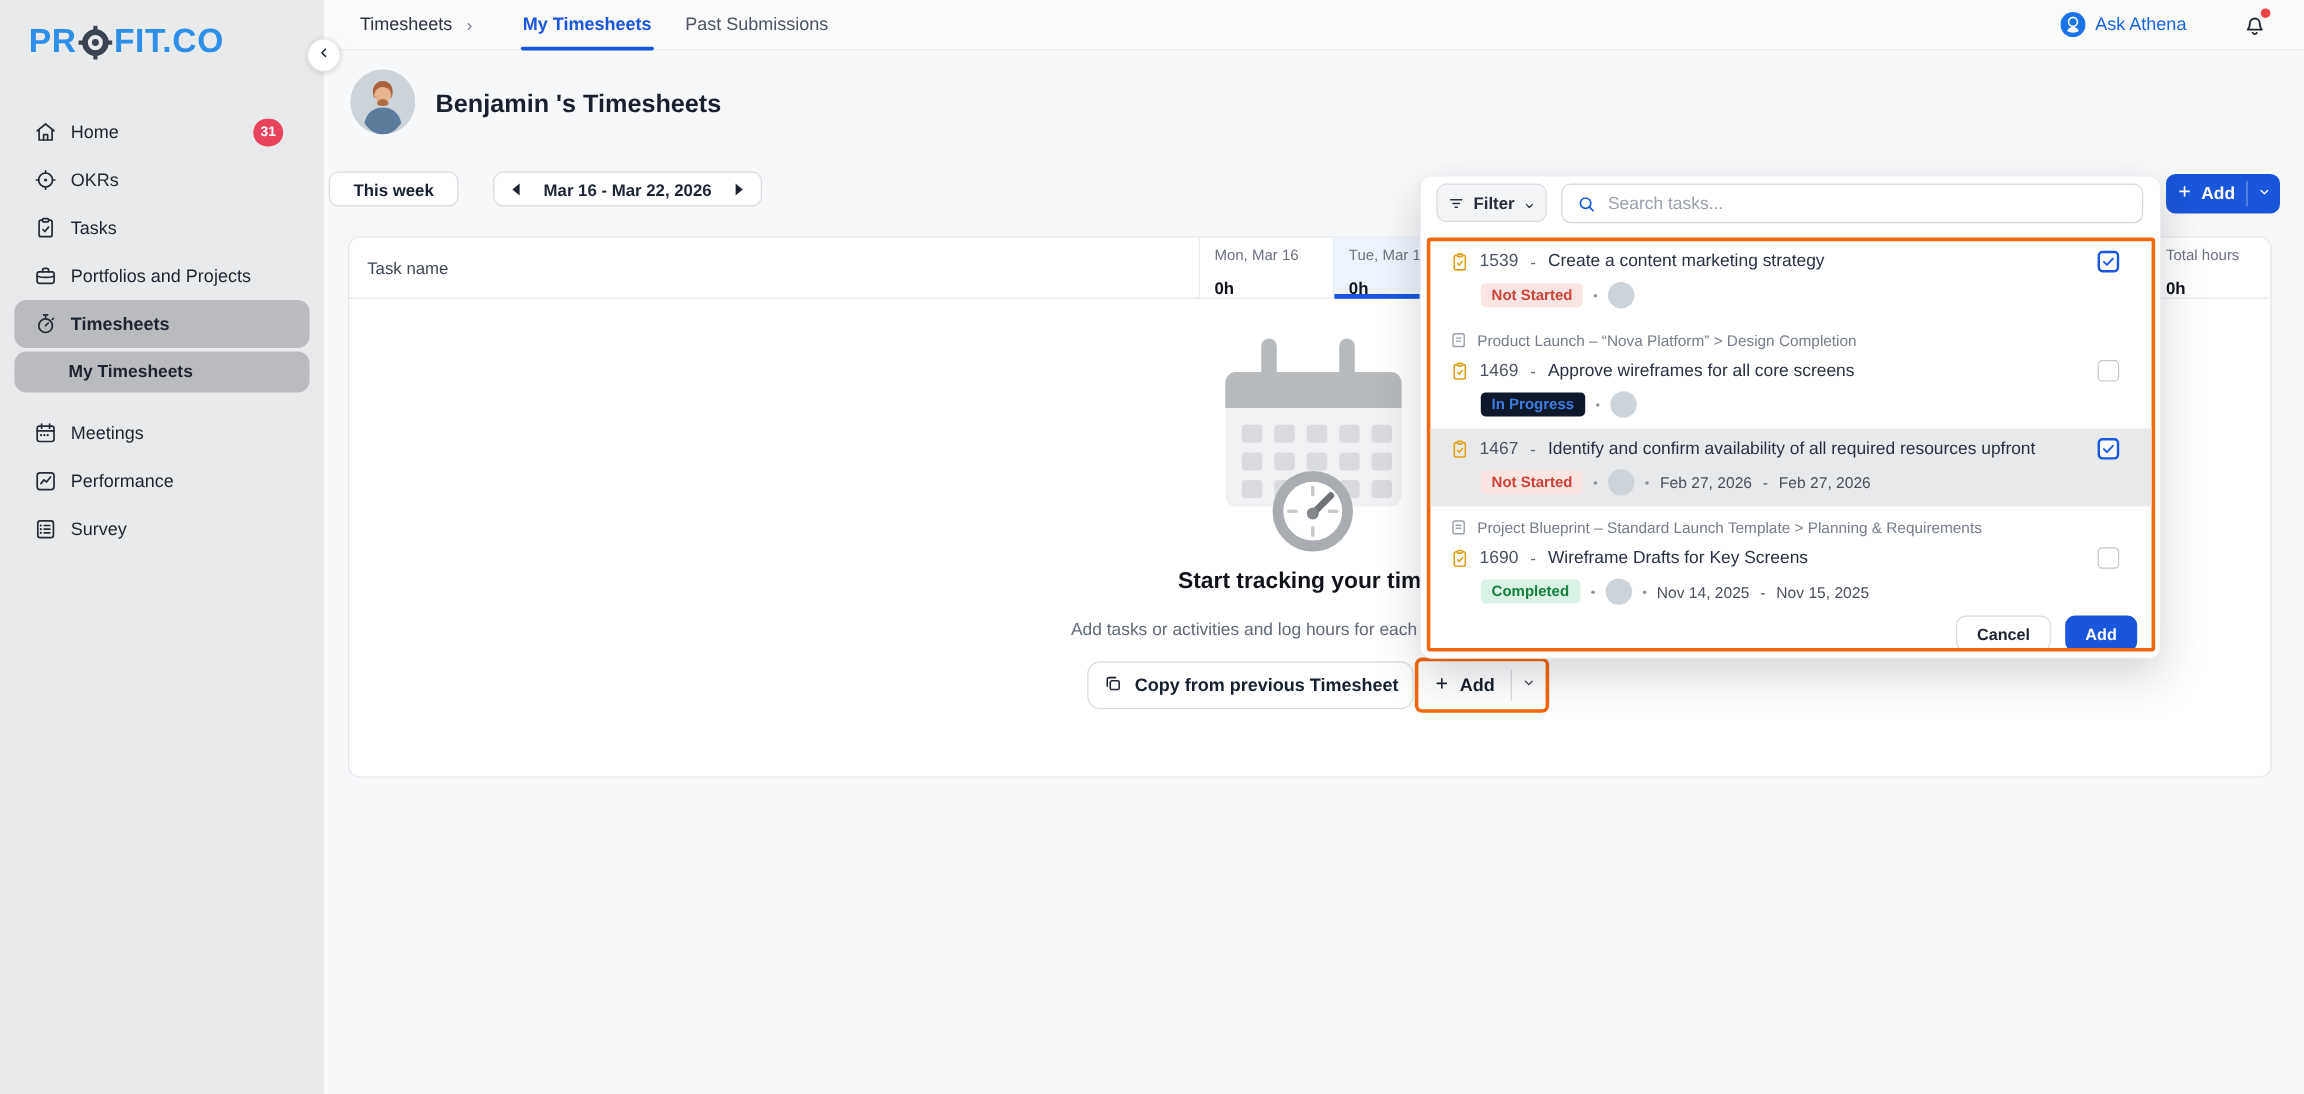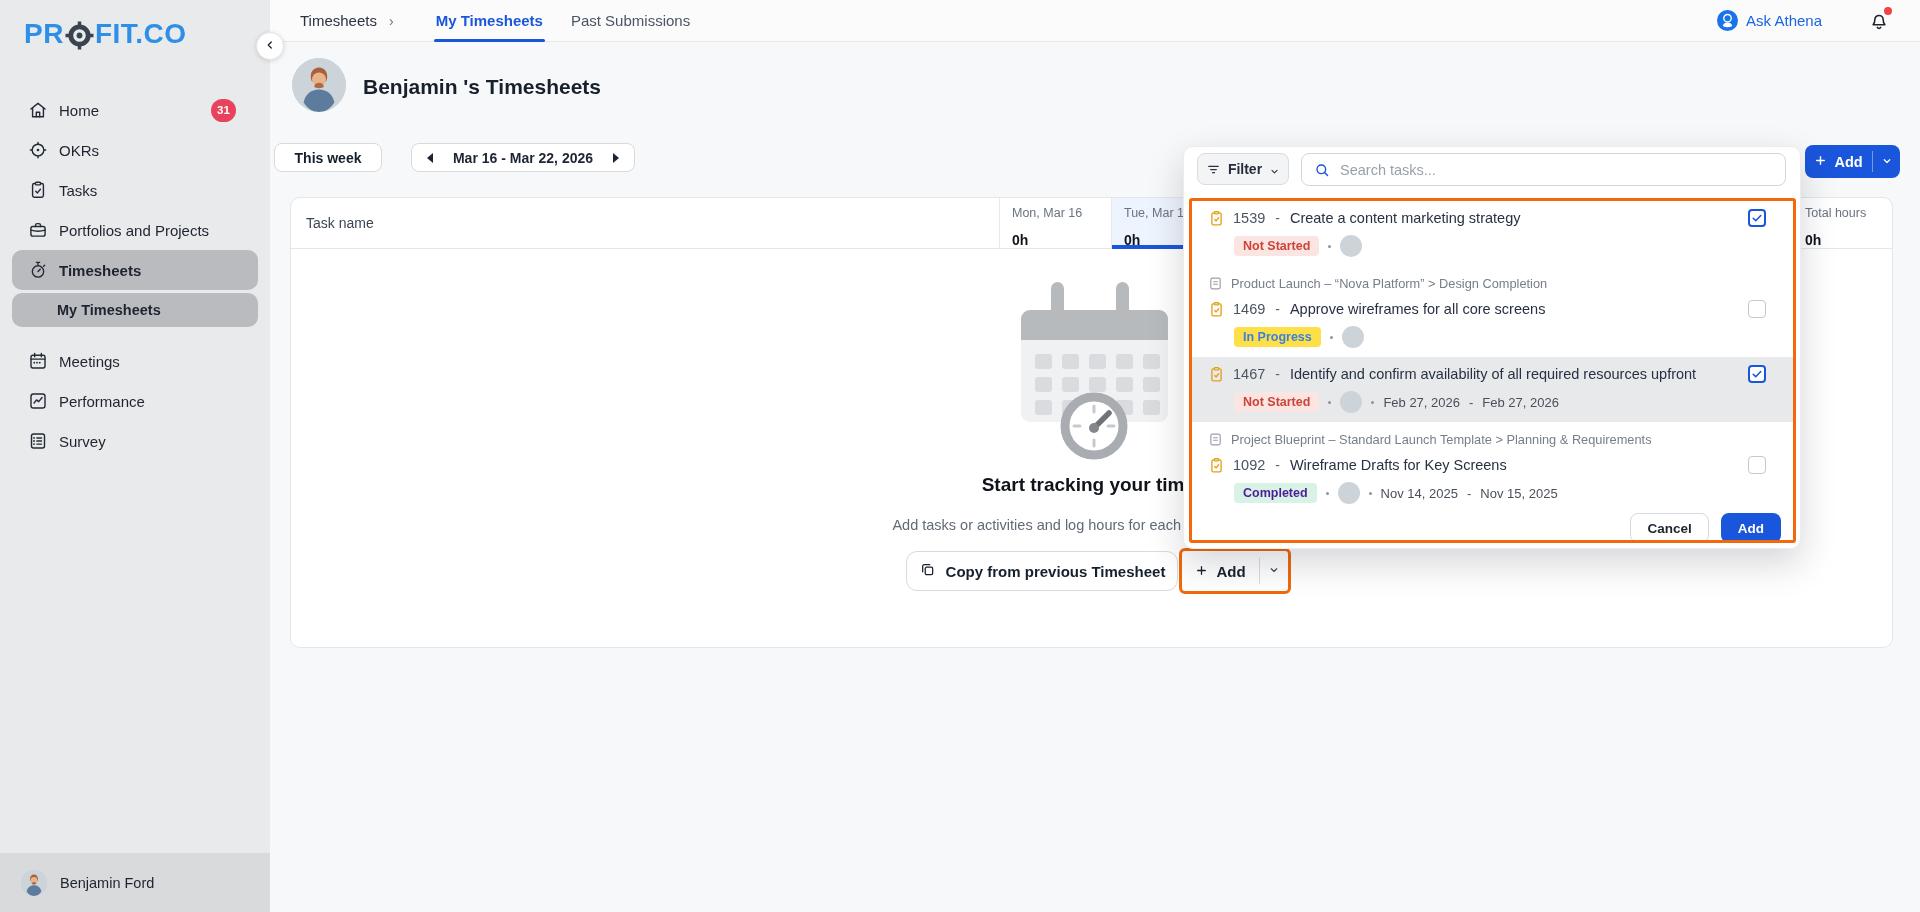--- a/index.html
+++ b/index.html
@@ -96,22 +96,22 @@
   .task-ic { width:17px; height:17px; flex:none; }
   .task-id { font-size:14.5px; color:#4a5462; }
   .task-dash { font-size:14px; color:#5c6573; margin:0 2px; }
   .task-title { font-size:14.5px; color:#273142; }
   .checkbox { margin-left:auto; width:18px; height:18px; border:1.5px solid #c3c8cf; border-radius:4px; background:#fff; display:flex; align-items:center; justify-content:center; cursor:pointer; flex:none; }
   .checkbox.checked { border:2px solid #1a56db; color:#1a56db; }
   .checkbox svg { width:12px; height:12px; }
   .row-meta { display:flex; align-items:center; gap:9px; margin-top:7px; padding-left:42px; }
   .status-badge { font-size:12.5px; font-weight:600; padding:3px 9px; border-radius:4px; }
   .status-badge.not-started { background:#fbe5e3; color:#cc4437; }
-  .status-badge.in-progress { background:#fde047; color:#3b7fe0; }
-  .status-badge.completed  { background:#d9f2e6; color:#4c1d95; }
+  .status-badge.in-progress { background:#0f172a; color:#3b7fe0; }
+  .status-badge.completed  { background:#d9f2e6; color:#15803d; }
   .meta-dot { width:3px; height:3px; border-radius:50%; background:#8d939d; flex:none; }
   .avatar-22 { width:22px; height:22px; }
   .task-dates { display:flex; align-items:center; gap:9px; font-size:13px; font-weight:500; color:#49505c; }
   .group-row { display:flex; align-items:center; gap:8px; padding:6px 16px 1px; margin-top:4px; font-size:12.8px; color:#767e89; }
   .group-ic { width:15px; height:15px; flex:none; }
   .o-footer { margin-top:auto; display:flex; justify-content:flex-end; gap:12px; padding:0 12px 12px; }
   .btn-cancel { height:30px; padding:0 16px; background:#fff; border:1px solid #d6d9de; border-radius:8px; font-size:13.5px; font-weight:600; color:#1c2430; cursor:pointer; font-family:inherit; }
   .btn-confirm { height:30px; padding:0 17px; background:#1a56db; border:none; border-radius:8px; font-size:13.5px; font-weight:700; color:#fff; cursor:pointer; font-family:inherit; }
 </style>
 </head>
@@ -199,30 +199,20 @@
         <div class="nav-item">
     <span class="nav-icon"><svg viewBox="0 0 24 24" width="100%" height="100%" fill="none" stroke="currentColor" stroke-width="1.7" stroke-linecap="round" stroke-linejoin="round">
               <rect x="4.2" y="3.6" width="15.6" height="16.8" rx="2.4"></rect>
               <path d="M10.6 8.3h5.6M10.6 12h5.6M10.6 15.7h5.6"></path>
               <path d="M7.2 8.3h.01M7.2 12h.01M7.2 15.7h.01" stroke-width="2.2"></path>
             </svg></span>
     <span class="nav-label">Survey</span>
 
   </div>
       </nav>
-    <div class="sidebar-user">
-      <span class="avatar avatar-26"><svg viewBox="0 0 48 48" width="100%" height="100%">
-            <circle cx="24" cy="24" r="24" fill="#ccd3d9"></circle>
-            <path d="M24 8.5c-4.3 0-7.3 3.2-7.3 7.8 0 1.9.4 3.4 1 4.6h12.6c.6-1.2 1-2.7 1-4.6 0-4.6-3-7.8-7.3-7.8z" fill="#a8613c"></path>
-            <circle cx="24" cy="19" r="6.2" fill="#e8b48d"></circle>
-            <path d="M24 22c-2.3 0-4.2 1.3-4.2 3.6 1.2 1.7 7.2 1.7 8.4 0 0-2.3-1.9-3.6-4.2-3.6z" fill="#b06a42"></path>
-            <path d="M24 28c-7 0-12.6 4.6-13.6 11.6C13.9 45.4 18.8 48 24 48s10.1-2.6 13.6-8.4C36.6 32.6 31 28 24 28z" fill="#5d7b9d"></path>
-          </svg></span>
-      <span>Benjamin Ford</span>
-    </div>
   </aside>
   <div class="collapse-btn">
     <span><svg viewBox="0 0 24 24" fill="none" stroke="#1c2430" stroke-width="2.6" stroke-linecap="round" stroke-linejoin="round">
           <path d="M14.5 6 8.5 12l6 6"></path>
         </svg></span>
   </div>
 
   <div class="main">
 
     <header class="topbar">
@@ -473,21 +463,21 @@
                   </svg></span>
     <span class="group-label">Project Blueprint – Standard Launch Template &gt; Planning &amp; Requirements</span>
   </div>
               <div class="task-row">
     <div class="row-top">
       <span class="task-ic"><svg viewBox="0 0 24 24" fill="none" stroke="#e3a11a" stroke-width="1.9" stroke-linecap="round" stroke-linejoin="round">
                       <rect x="5.5" y="4" width="13" height="17" rx="2"></rect>
                       <rect x="9" y="2.5" width="6" height="3" rx="1" fill="#fff"></rect>
                       <path d="m9.5 13.4 2 2 3.5-4.4"></path>
                     </svg></span>
-      <span class="task-id">1092</span>
+      <span class="task-id">1690</span>
       <span class="task-dash">-</span>
       <span class="task-title">Wireframe Drafts for Key Screens</span>
       <span class="checkbox"></span>
     </div>
     <div class="row-meta">
       <span class="status-badge completed">Completed</span>
       <span class="meta-dot"></span>
       <span class="avatar avatar-22"></span>
       <span class="task-dates">
         <span class="meta-dot"></span>

